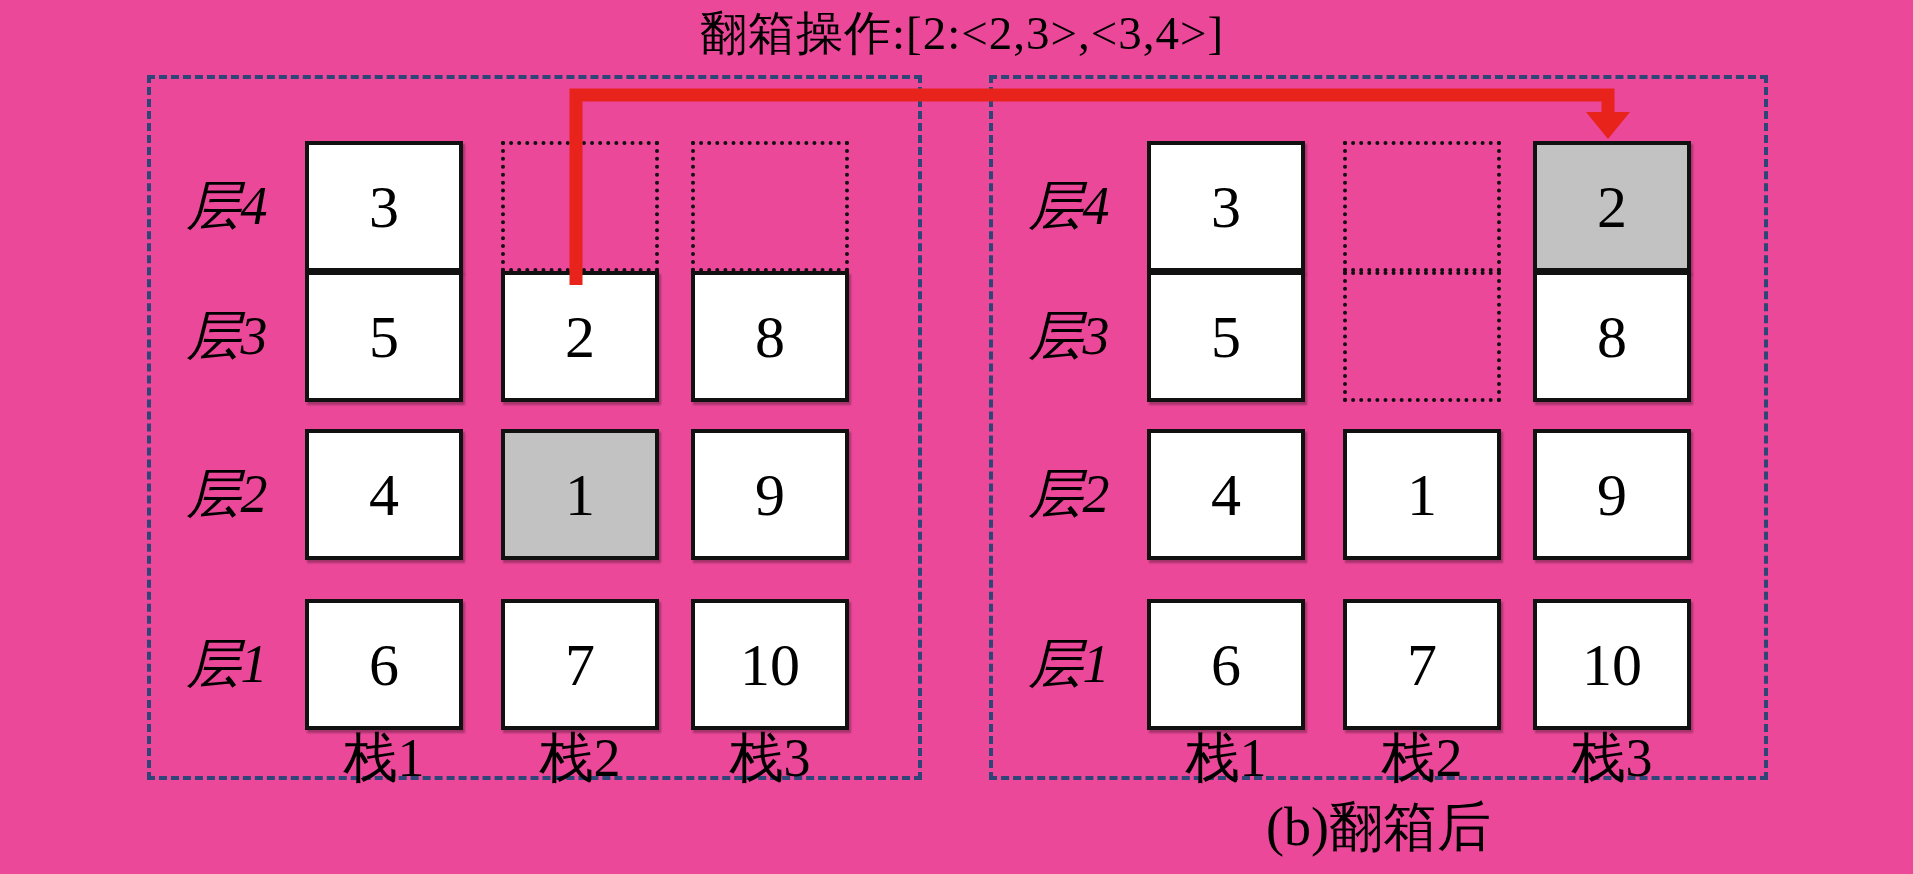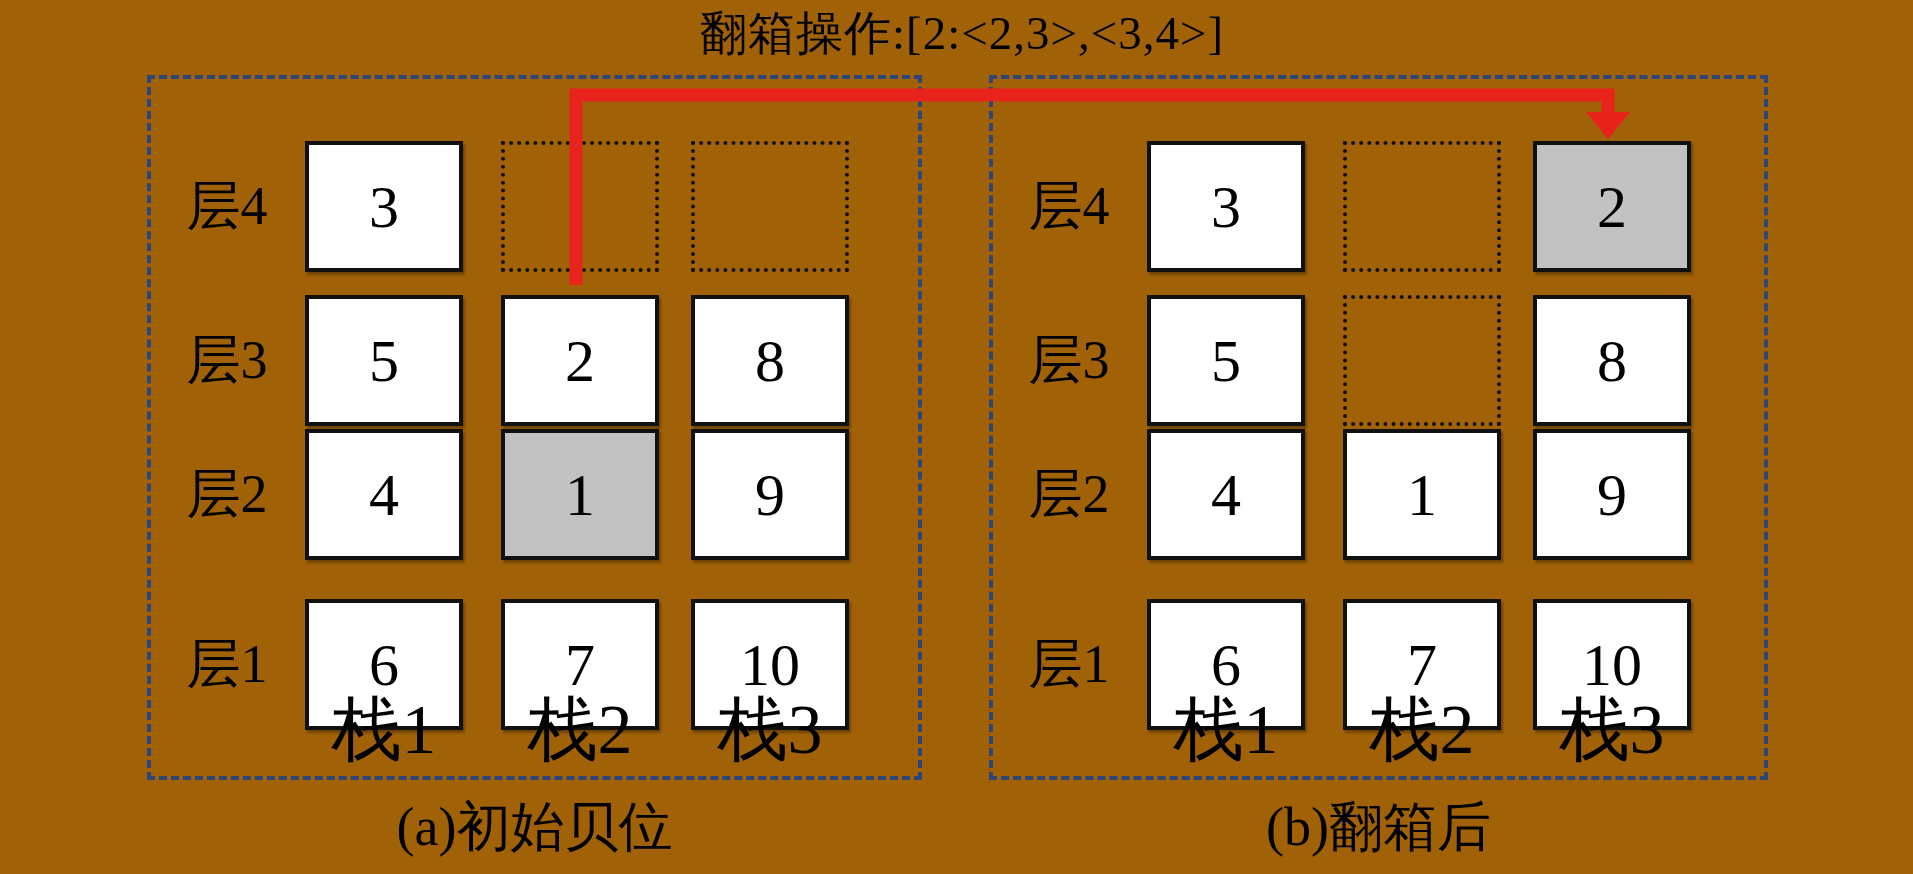--- a/index.html
+++ b/index.html
@@ -1,17 +1,17 @@
 <!DOCTYPE html>
 <html><head>
 <meta charset="utf-8">
 <style>
   html,body { margin:0; padding:0; background:#ffffff; }
   #canvas {
-    position:relative; width:1913px; height:874px; background:#a16207;
+    position:relative; width:1913px; height:874px; background:#ec4899;
     font-family:"Liberation Serif","DejaVu Serif",serif; color:#000; overflow:hidden;
   }
   #figure-title {
     position:absolute; left:700px; top:2px; width:680px;
     font-size:47px; letter-spacing:1px; white-space:nowrap;
   }
   .panel {
     position:absolute; top:75px; height:705px;
     border:4px dashed #2d4577; box-sizing:border-box;
   }
@@ -20,32 +20,32 @@
 
   .cell {
     position:absolute; width:158px; height:131px; box-sizing:border-box;
     display:flex; align-items:center; justify-content:center;
     font-size:60px; line-height:1;
   }
   .cell.solid     { border:4px solid #111; background:#fff;    box-shadow:2px 3px 2px rgba(0,0,0,0.30); }
   .cell.highlight { border:4px solid #111; background:#c2c2c2; box-shadow:2px 3px 2px rgba(0,0,0,0.30); }
   .cell.empty     { border:4px dotted #111; background:transparent; }
 
-  .r0 { top:62px; }  .r1 { top:216px; } .r2 { top:350px; } .r3 { top:520px; }
+  .r0 { top:62px; }  .r1 { top:192px; } .r2 { top:350px; } .r3 { top:520px; }
   .c0 { left:154px; } .c1 { left:350px; } .c2 { left:540px; }
 
   .tier {
     position:absolute; left:16px; width:120px; height:131px;
     display:flex; align-items:center; justify-content:center;
-    font-size:54px; white-space:nowrap;
+    font-size:54px; white-space:nowrap;font-style:italic;
   }
   .stack {
-    position:absolute; top:620px; width:158px; height:62px;
+    position:absolute; top:648px; width:158px; height:62px;
     display:flex; align-items:center; justify-content:center;
-    font-size:70px; white-space:nowrap;
+    font-size:54px; white-space:nowrap;
   }
   .caption {
     position:absolute; top:792px; height:70px;
     display:flex; align-items:center; justify-content:center;
     font-size:54px; white-space:nowrap;
   }
   #caption-a { left:147px; width:775px; }
   #caption-b { left:989px; width:779px; }
 
   #arrow-overlay {
@@ -155,21 +155,20 @@
       </div>
     <div class="cell r3 c2 solid">
         <span>10</span>
       </div>
 
     <div class="stack c0">栈1</div>
     <div class="stack c1">栈2</div>
     <div class="stack c2">栈3</div>
   </div>
 
-  <div class="caption" id="caption-a">(a)初始贝位</div>
   <div class="caption" id="caption-b">(b)翻箱后</div>
 
   <svg id="arrow-overlay" viewBox="0 0 1913 874" xmlns="http://www.w3.org/2000/svg">
     <path d="M 576 285 L 576 95 L 1608 95 L 1608 116" fill="none" stroke-width="13" stroke-linejoin="miter" stroke="#e8231c"></path>
     <polygon points="1586,112 1630,112 1608,139" fill="#e8231c"></polygon>
   </svg>
 
 </div>
 
 </body></html>

